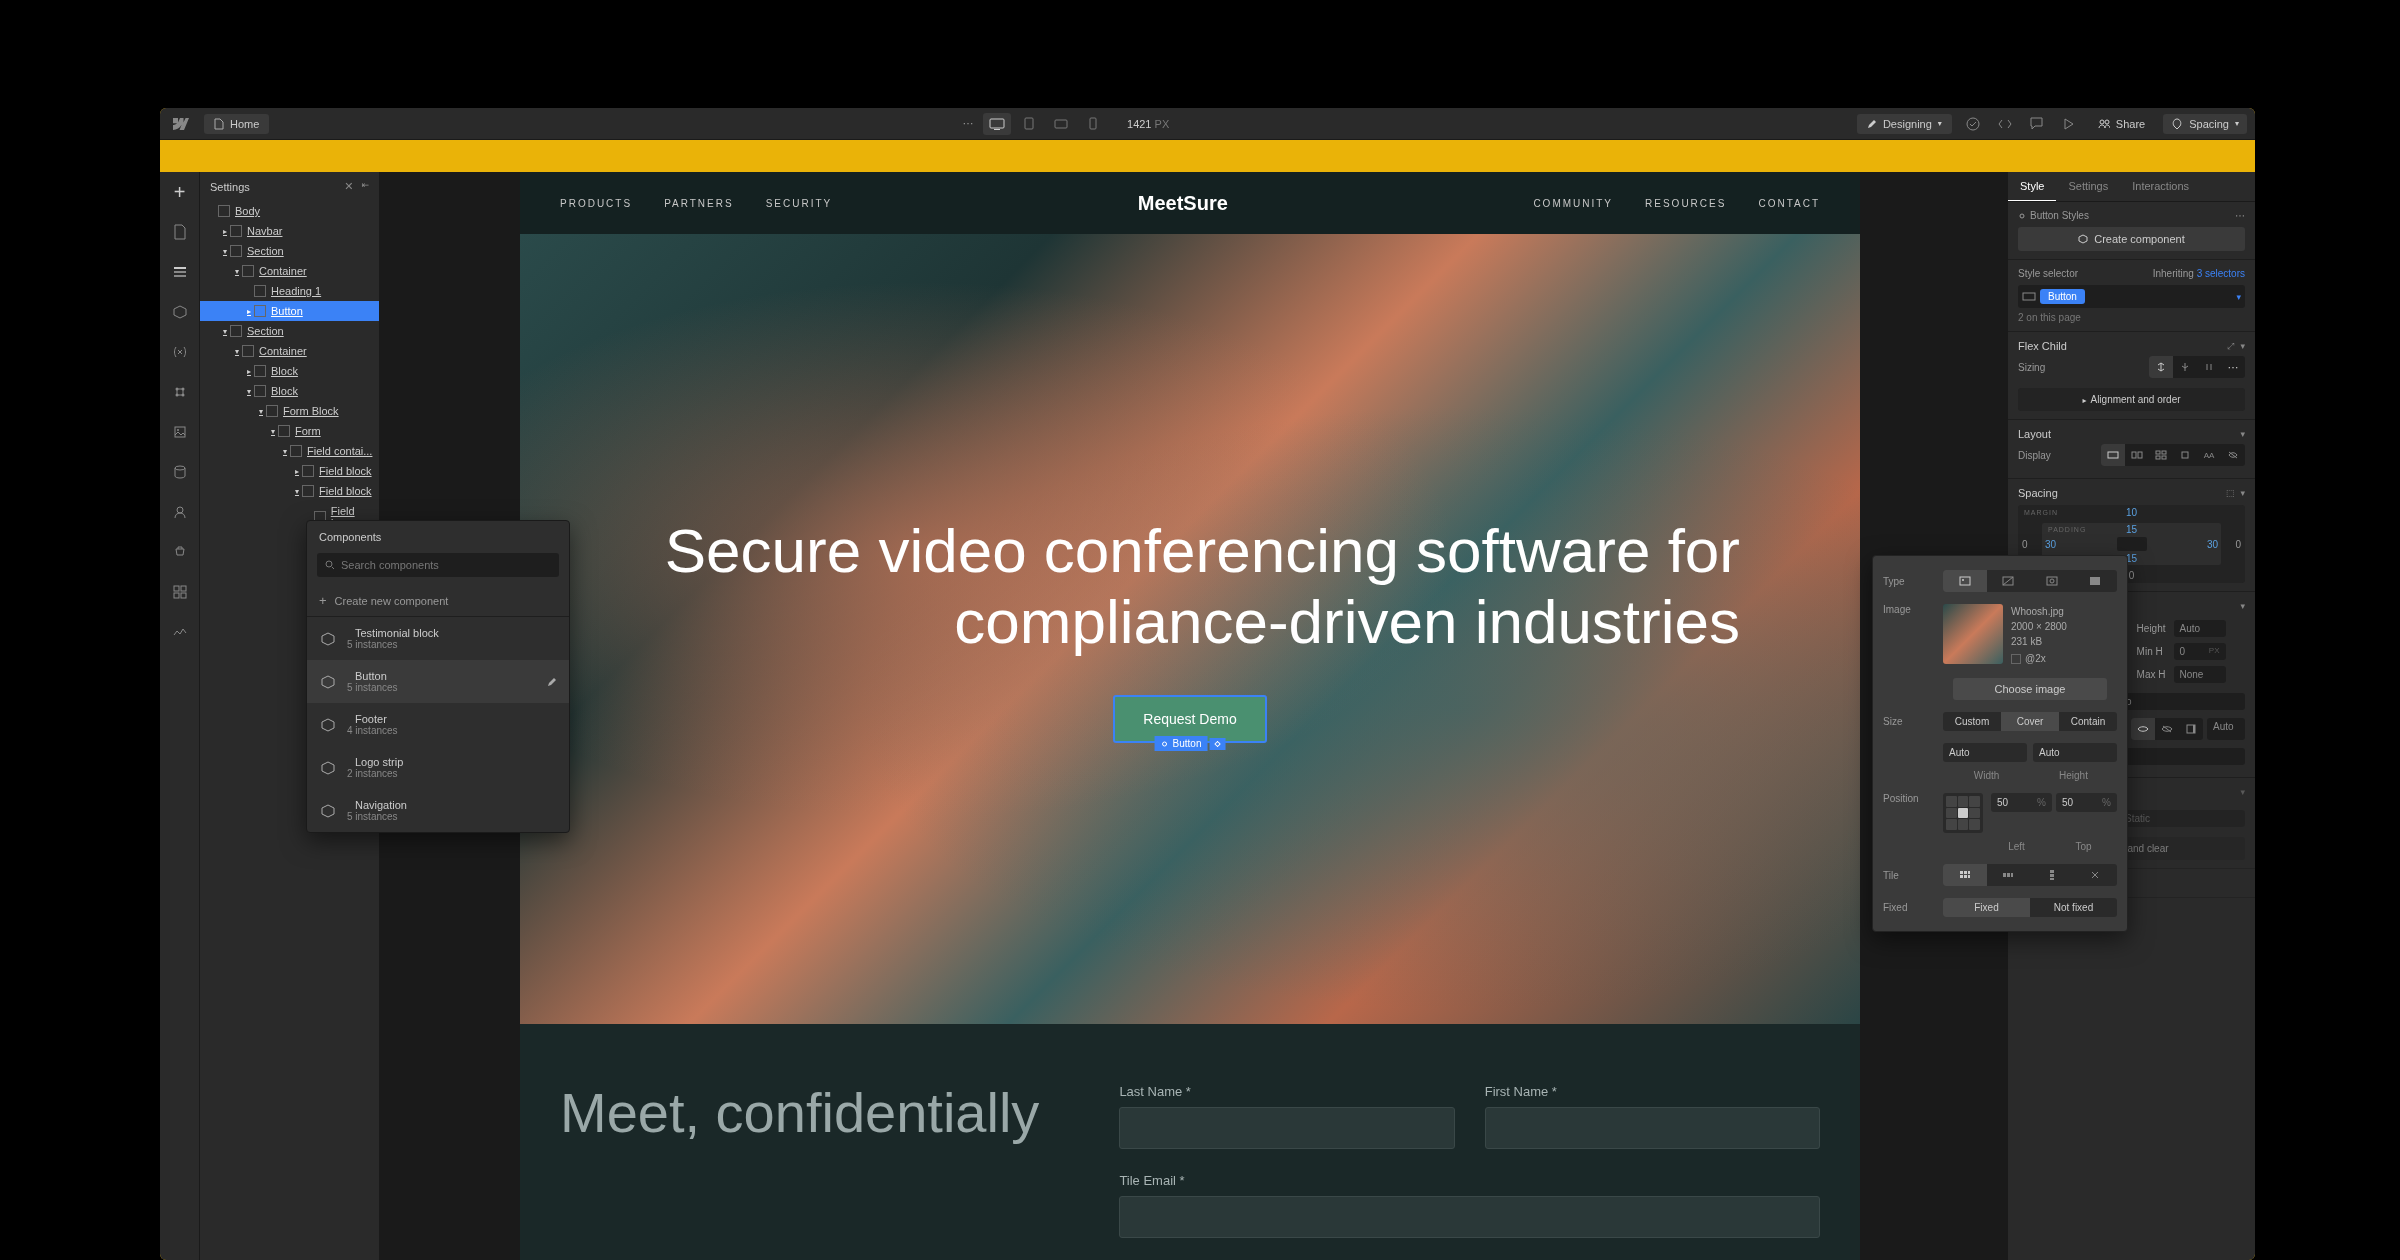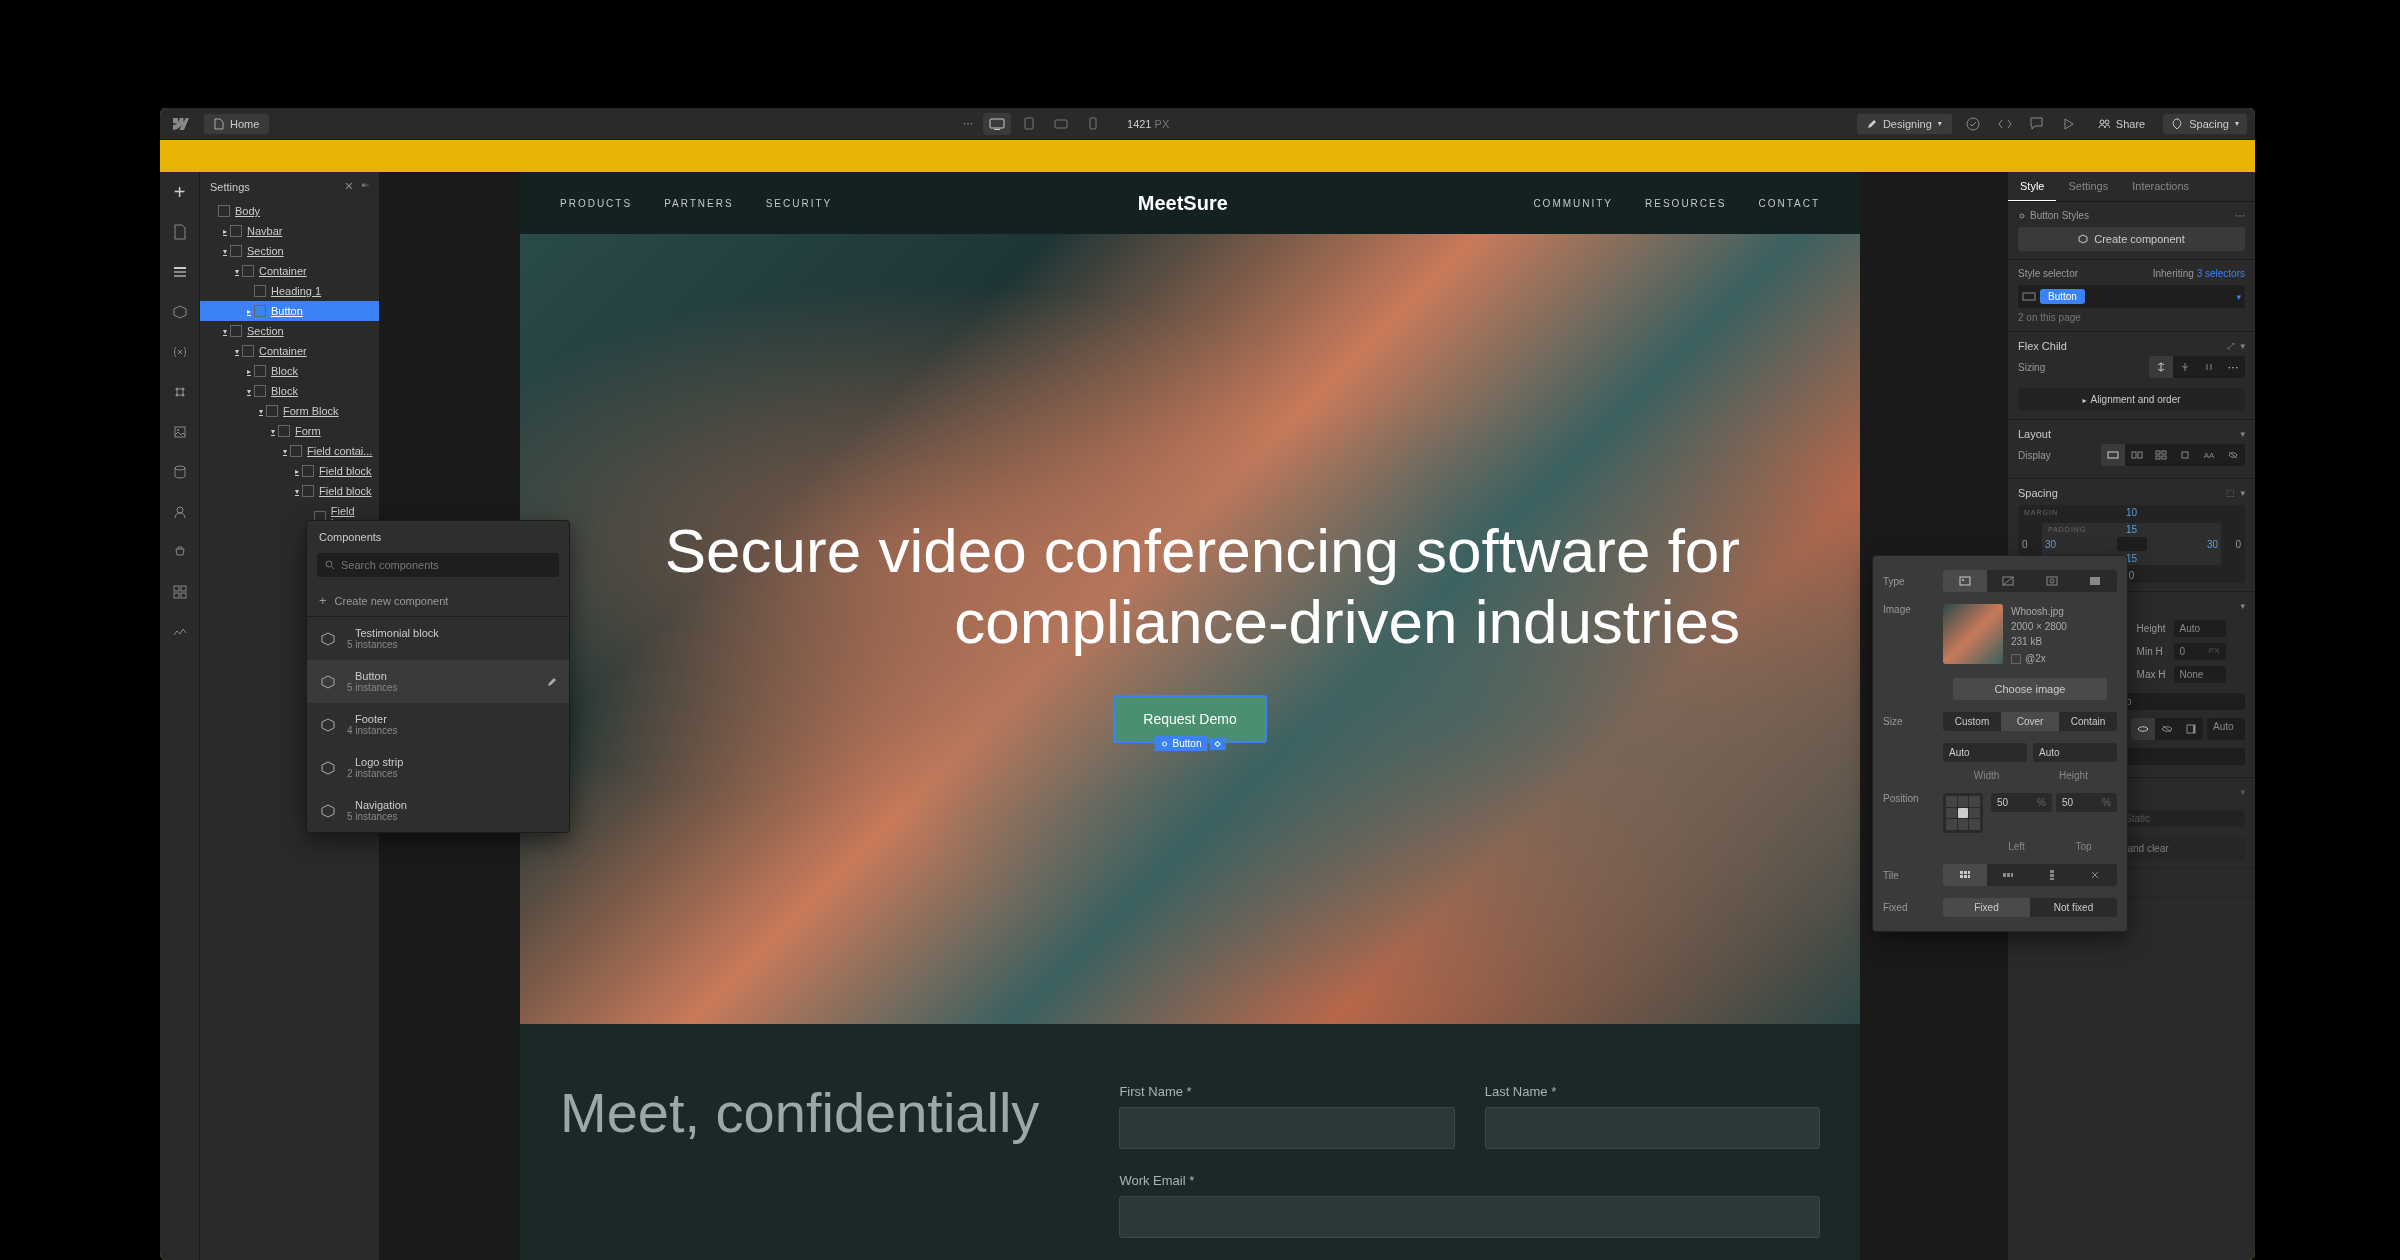--- a/index.html
+++ b/index.html
@@ -419,31 +419,31 @@
           </div>
           <div class="cta-btn">Request Demo</div>
         </div>
         <div class="section2">
           <div class="section2-left">
             <h2>Meet, confidentially</h2>
           </div>
           <div class="section2-right">
             <div class="form-row">
               <div class="form-field">
+                <label>Last Name  *</label>
+                <input style="">
+              </div>
+              <div class="form-field">
                 <label>First Name *</label>
-                <input style="">
-              </div>
-              <div class="form-field">
-                <label>Last Name  *</label>
                 <input style="">
               </div>
             </div>
             <div class="form-row">
               <div class="form-field">
-                <label>Work Email *</label>
+                <label>Tile Email *</label>
                 <input style="">
               </div>
             </div>
           </div>
         </div>
       </div>
     </div>
 
     <div class="right-panel">
       <div class="rp-tabs">

